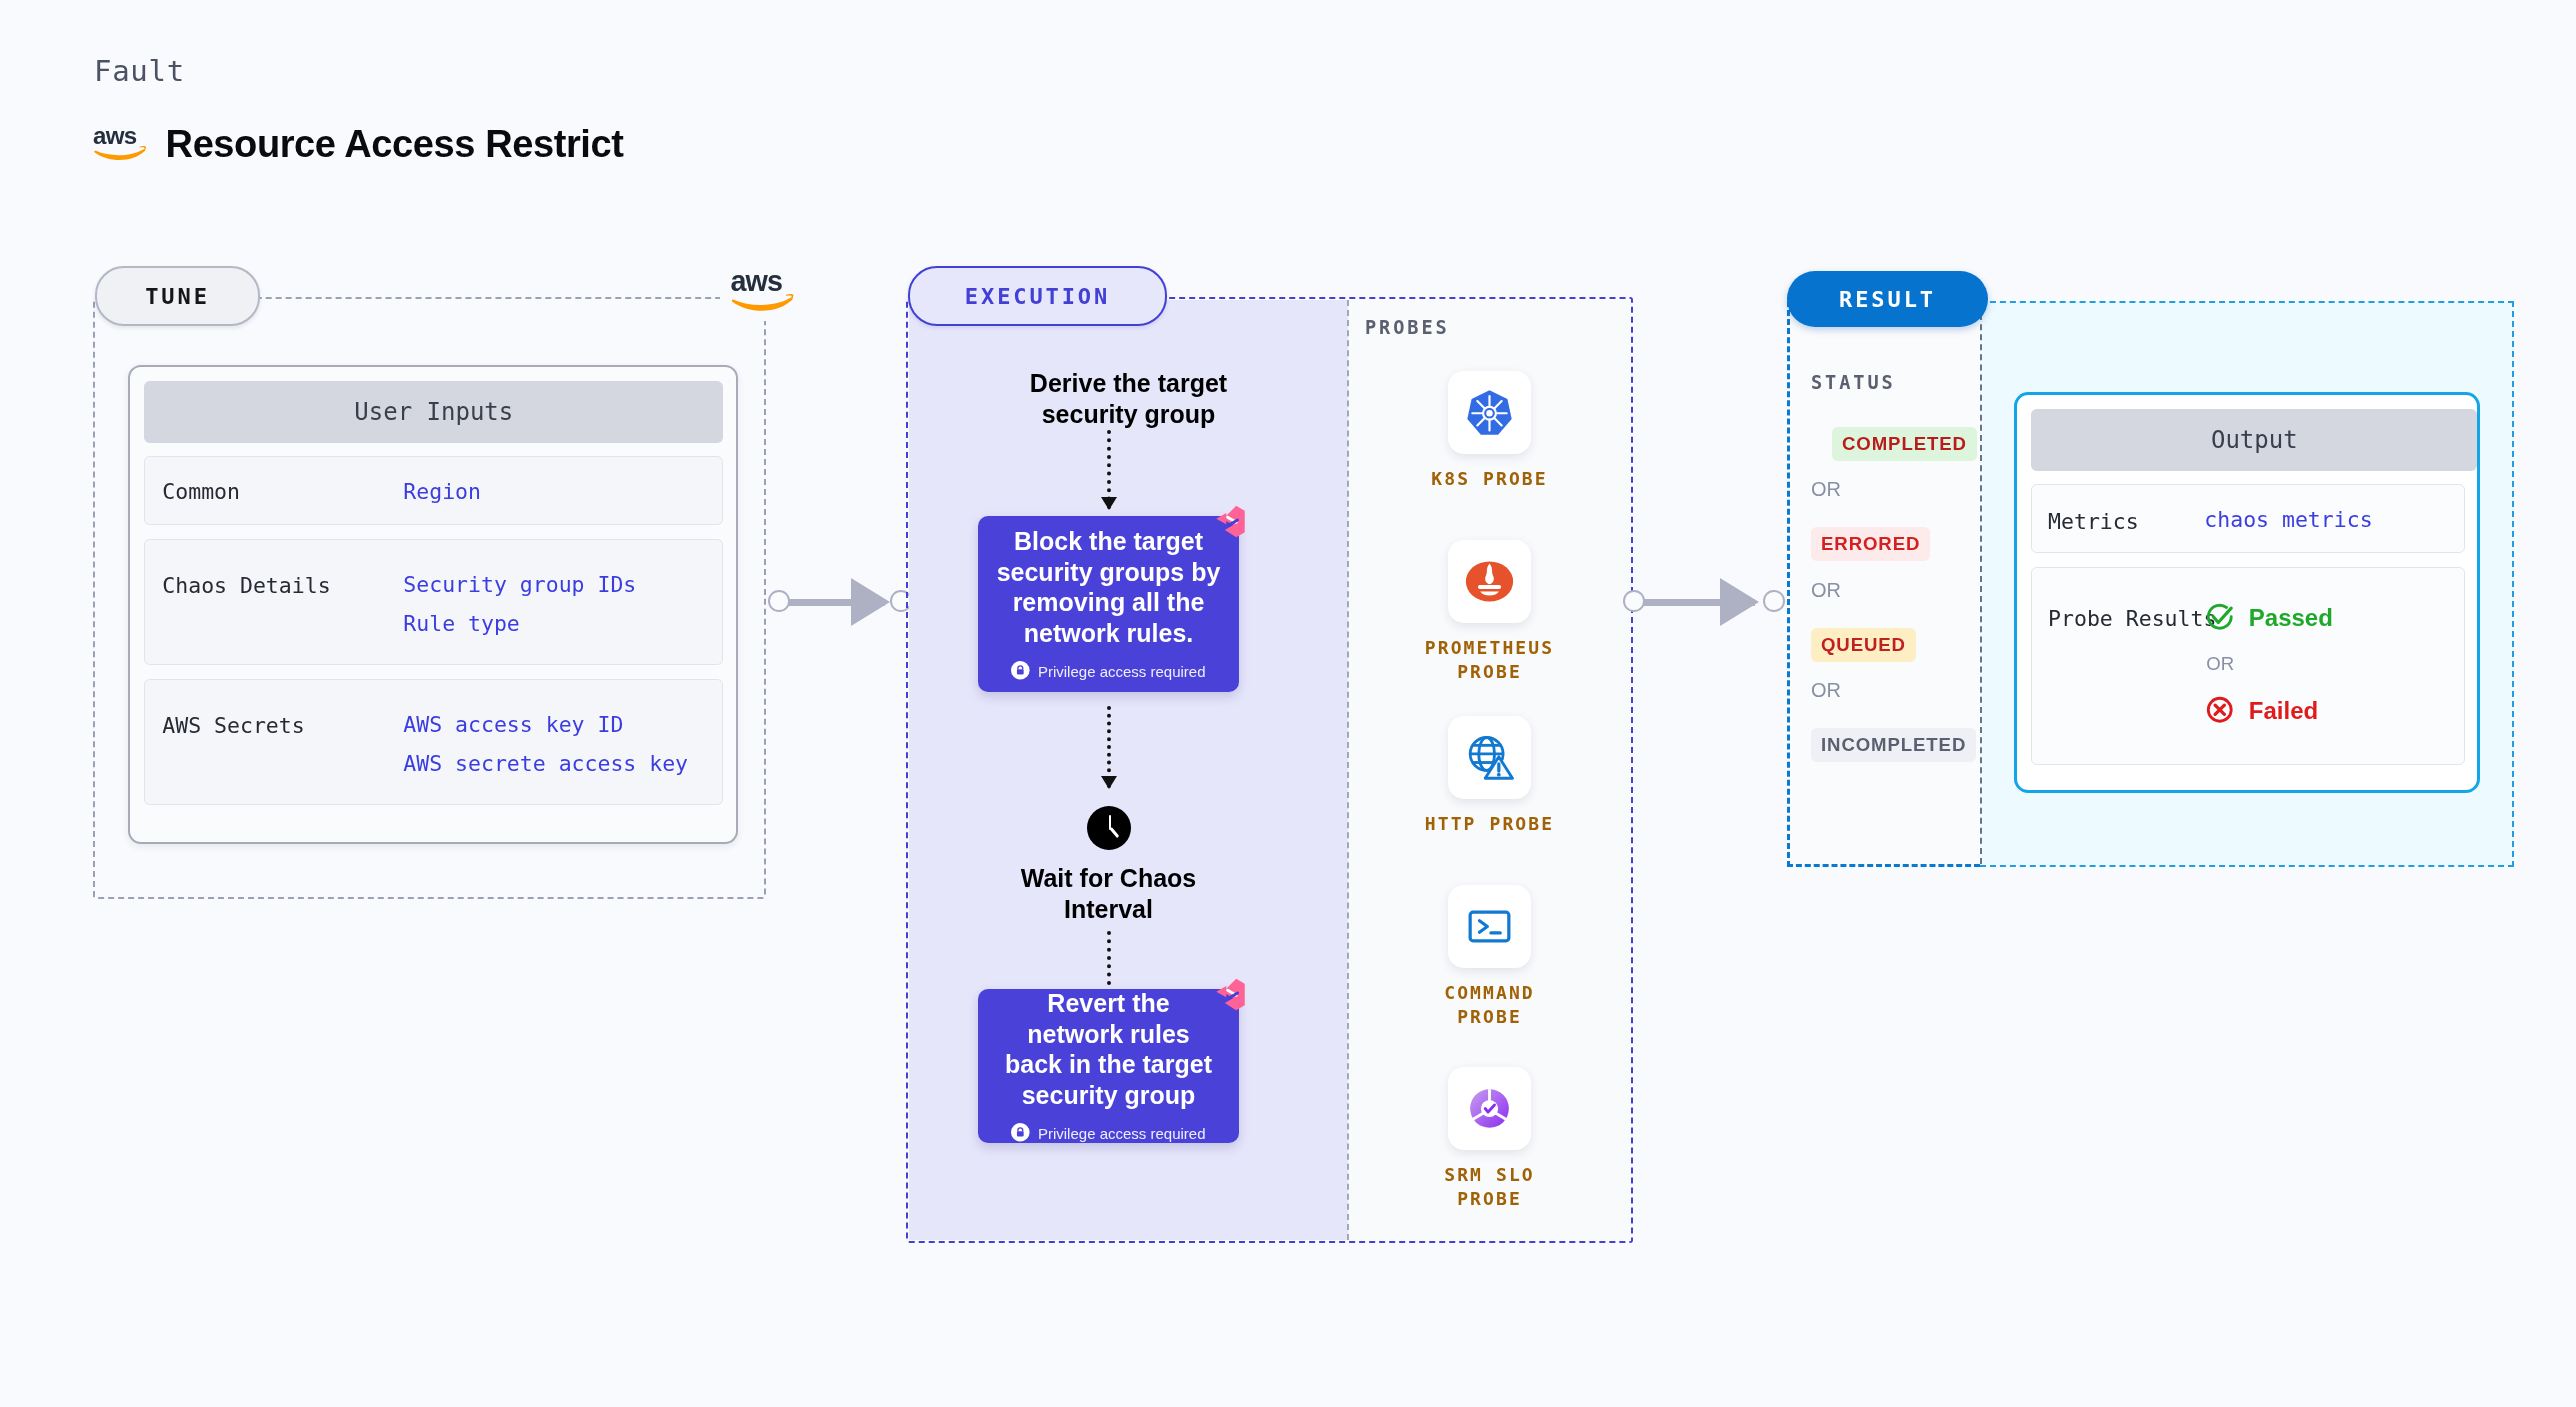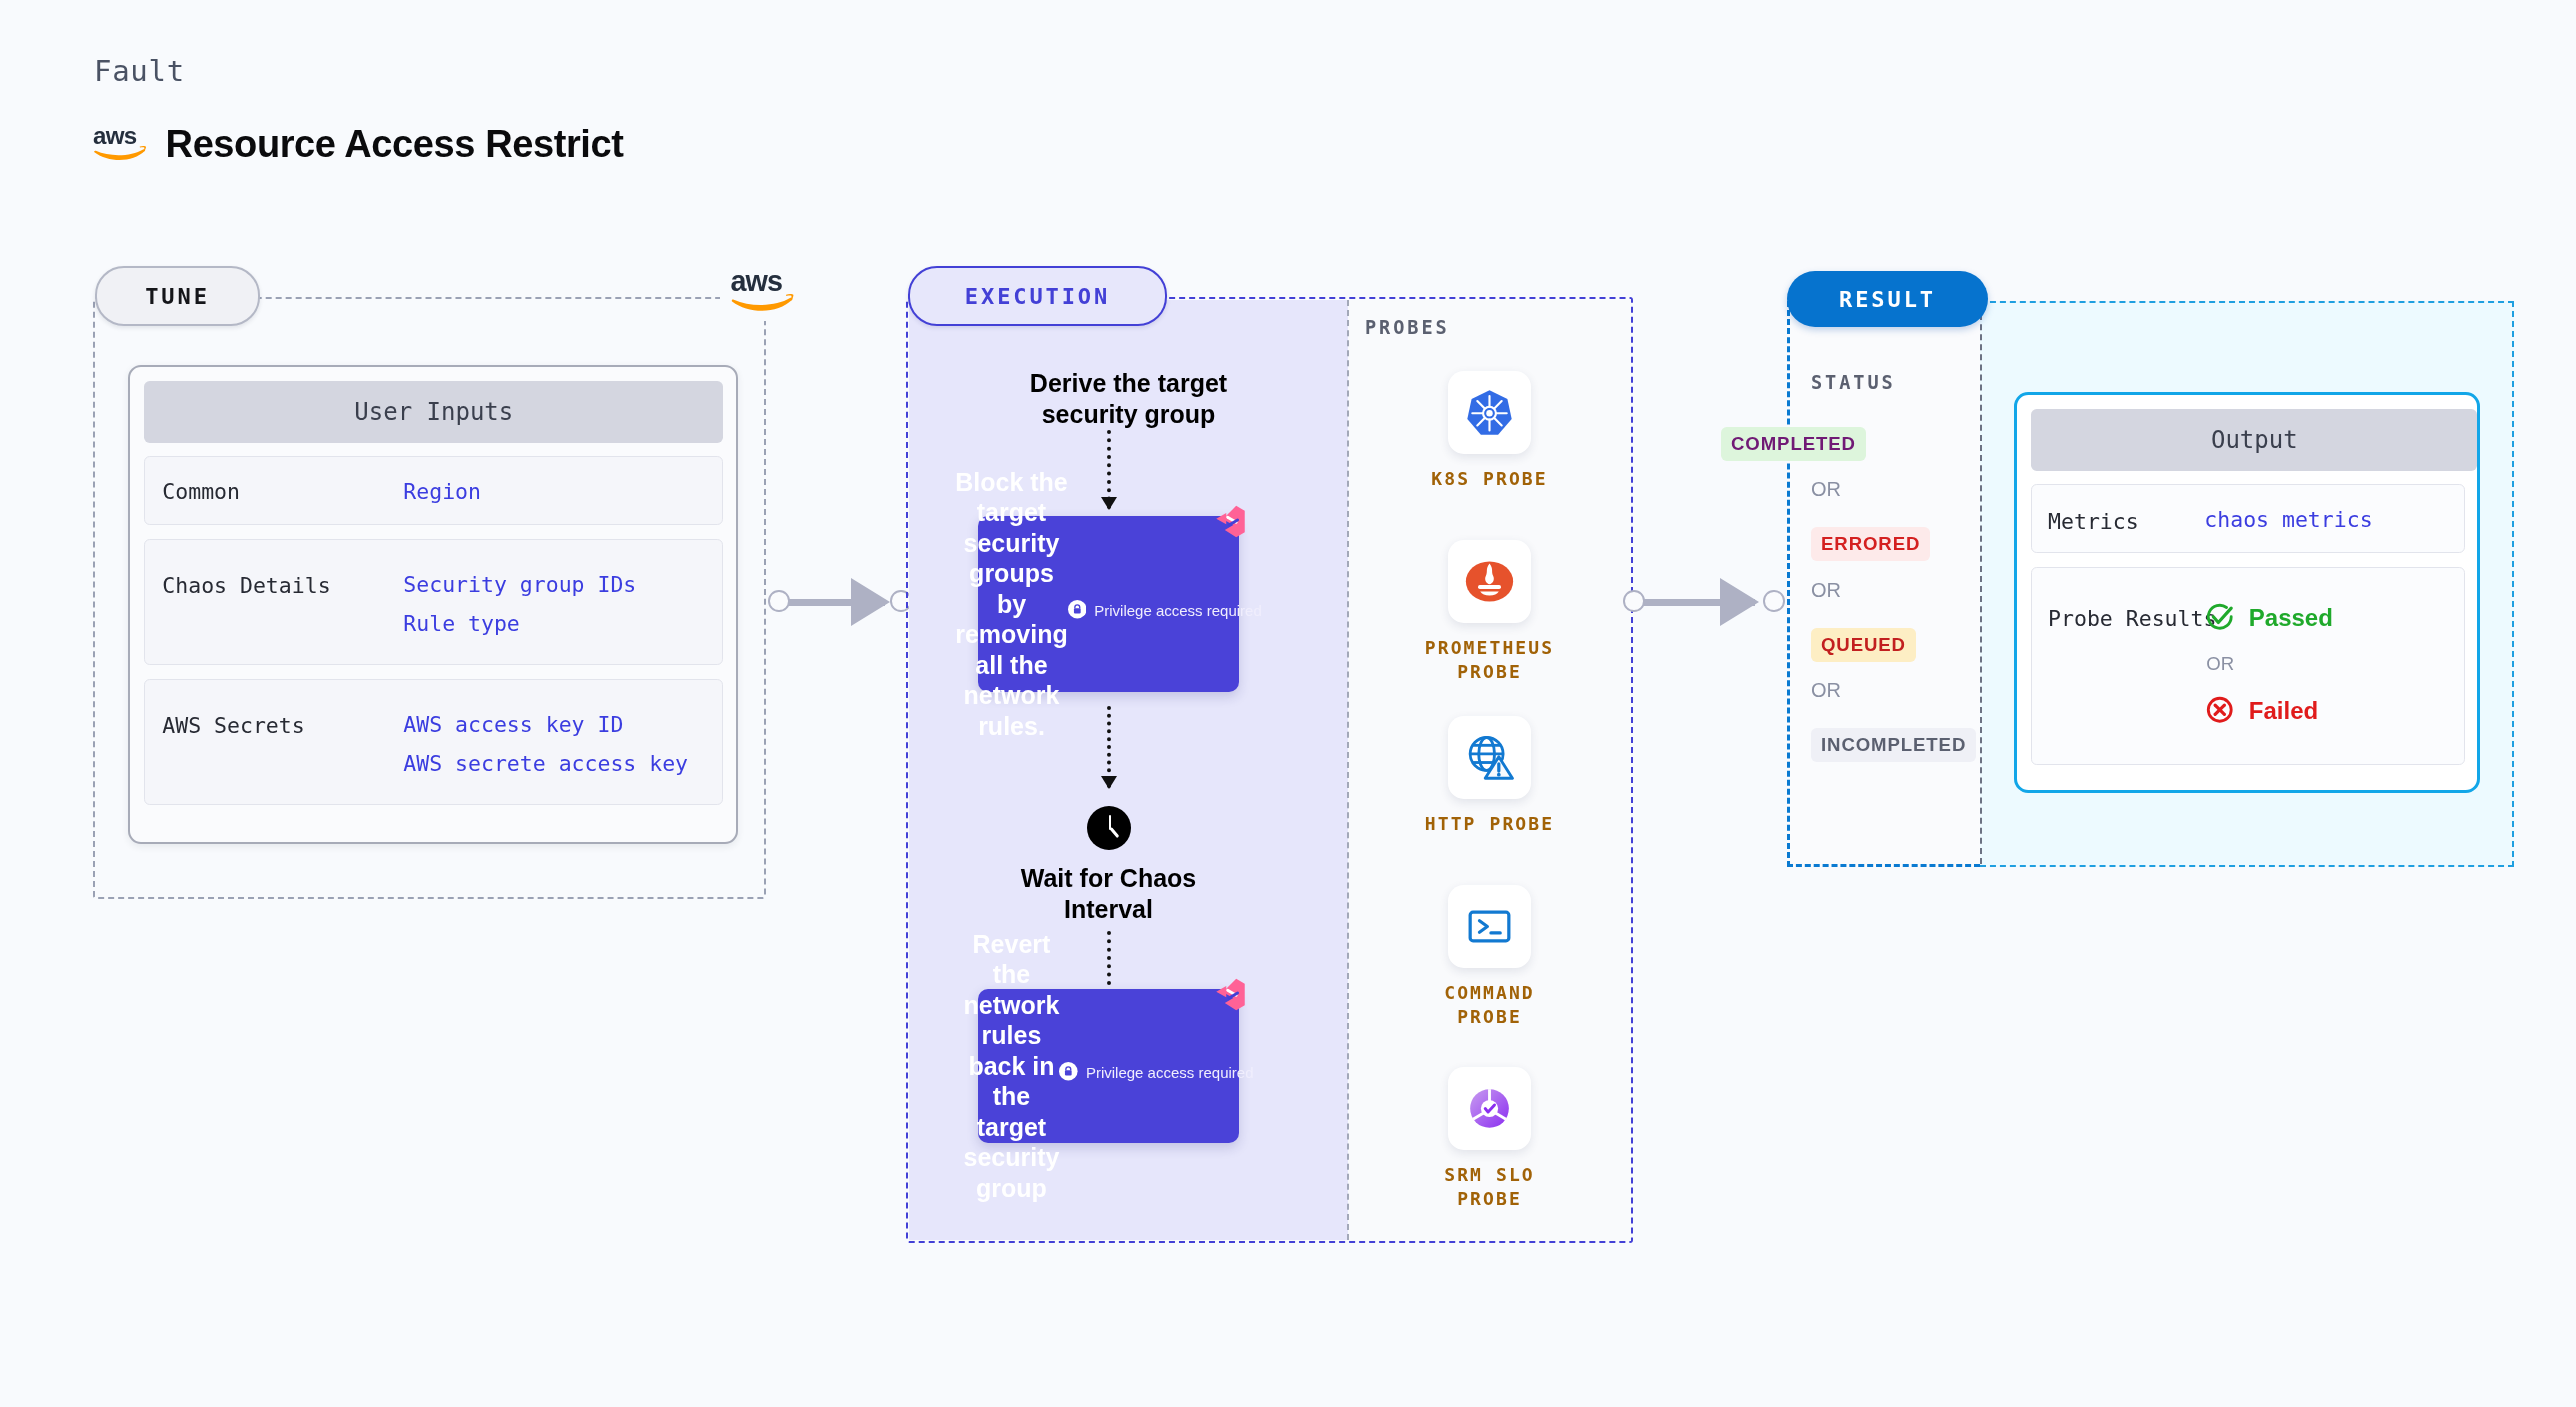--- a/index.html
+++ b/index.html
@@ -94,21 +94,21 @@
   }
   .dotted-arrow .head{
     position:absolute;left:-6.4px;bottom:-1.4px;width:0;height:0;
     border-left:8.6px solid transparent;border-right:8.6px solid transparent;
     border-top:13px solid #111;
   }
 
   .step-card{
     position:absolute;box-sizing:border-box;background:#4a42d8;border-radius:10px;
     box-shadow:0 4.3px 11.5px rgba(40,40,120,.18);
-    display:flex;flex-direction:row;align-items:center;justify-content:center;
+    display:flex;flex-direction:column;align-items:center;justify-content:center;
     padding:13px 18.6px;
   }
   .step-card .txt{
     color:#fff;font-size:25px;font-weight:bold;line-height:1.22;text-align:center;
   }
   .priv{display:flex;align-items:center;gap:7.9px;margin-top:13px;}
   .priv .lbl{color:#f0eefd;font-size:15px;font-weight:400;white-space:nowrap;}
   .harness-mark{position:absolute;right:-10px;top:-13px;}
 
   .clock{position:absolute;width:44px;height:44px;border-radius:50%;background:#000;}
@@ -411,21 +411,21 @@
     <div class="dot" style="left:140px;"></div>
   </div>
 
   <div class="panel" id="result-status-panel"></div>
   <div class="panel" id="result-out-panel"></div>
   <div id="result-divider"></div>
   <div class="pill" id="result-pill">RESULT</div>
 
   <div id="status-title">STATUS</div>
 
-  <div class="status-badge" style="left:1721px;top:427px;height:34px;background:#ddf5dc;color:#701a75;">COMPLETED</div>
+  <div class="status-badge" style="left:1832px;top:427px;height:34px;background:#ddf5dc;color:#b91c1c;">COMPLETED</div>
   <div class="or-txt" style="left:1811px;top:478px;">OR</div>
 
   <div class="status-badge" style="left:1811px;top:527px;height:34px;background:#fdeaea;color:#d42020;">ERRORED</div>
   <div class="or-txt" style="left:1811px;top:579px;">OR</div>
 
   <div class="status-badge" style="left:1811px;top:628px;height:34px;background:#fdeec4;color:#c21f1f;">QUEUED</div>
   <div class="or-txt" style="left:1811px;top:679px;">OR</div>
 
   <div class="status-badge" style="left:1811px;top:728px;height:34px;background:#eff0f6;color:#5b6070;">INCOMPLETED</div>
 

